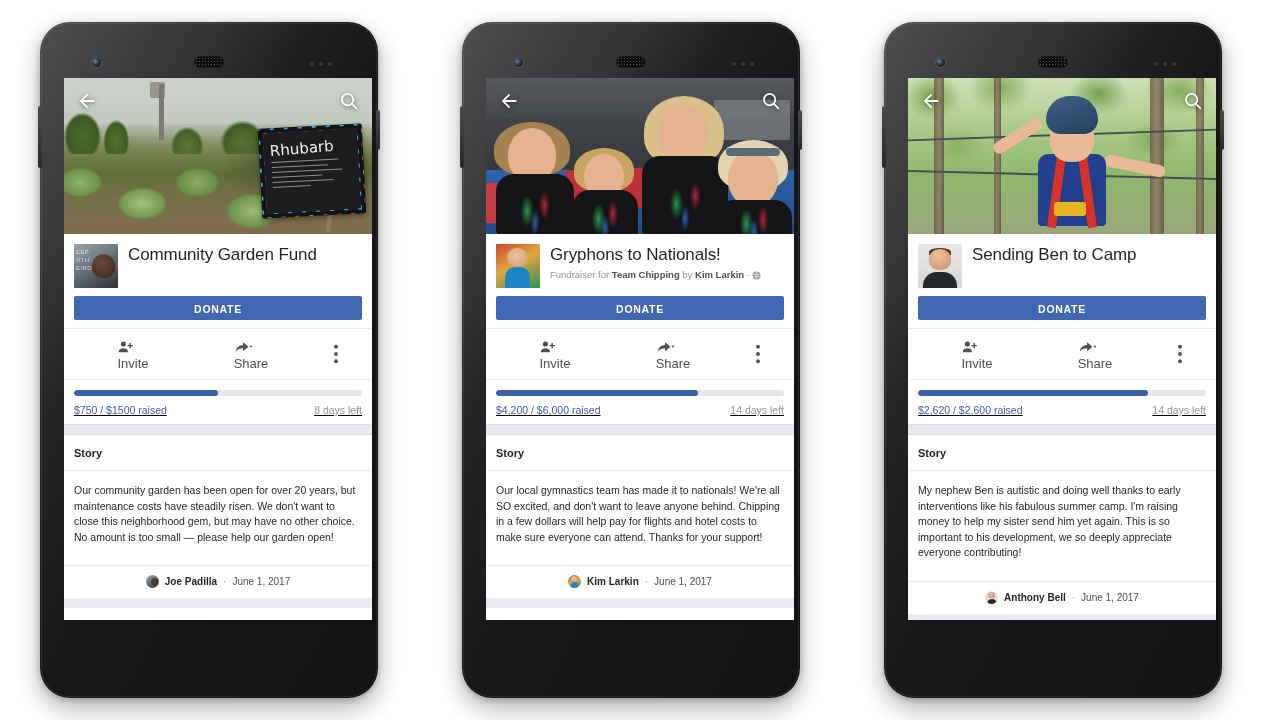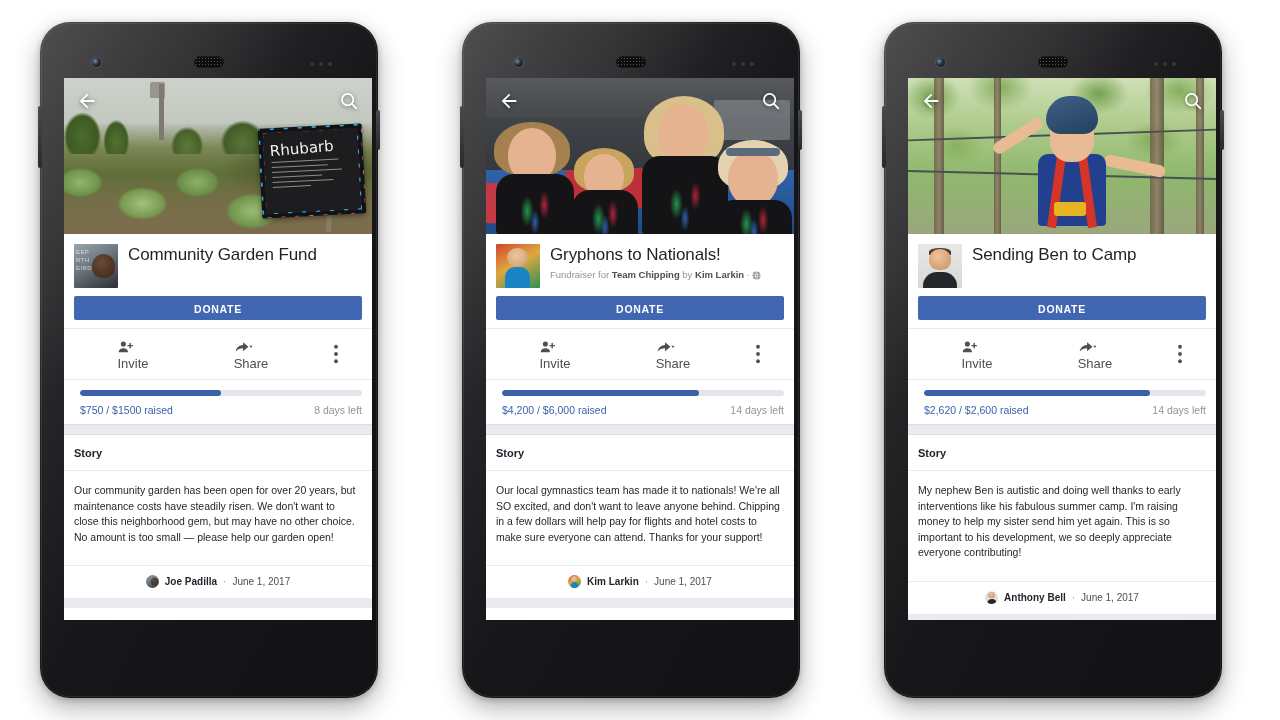--- a/index.html
+++ b/index.html
@@ -231,21 +231,21 @@
     background:#4267b2;color:#fff;font-size:10.5px;font-weight:700;letter-spacing:.7px;
     border:0;border-radius:2px;font-family:inherit;
   }
 
   .actions{display:flex;align-items:center;border-top:1px solid #e9ebee;height:50px;padding:0 2px;}
   .act{flex:1;display:flex;flex-direction:column;align-items:center;justify-content:center;gap:2px;}
   .act.kebab{flex:0 0 68px;}
   .act .lbl{font-size:13px;color:#4b4f56;line-height:11px;padding-left:16px;}
   .act svg{display:block;}
 
-  .progress-sec{border-top:1px solid #e9ebee;padding:10px 10px 8px 16px;}
+  .progress-sec{border-top:1px solid #e9ebee;padding:10px 10px 8px 10px;text-decoration:underline;}
   .track{height:6px;border-radius:3px;background:#e4e6eb;overflow:hidden;}
   .fill{height:100%;border-radius:3px;background:#3b5fa8;}
   .prow{display:flex;justify-content:space-between;align-items:baseline;margin-top:8px;}
   .raised{font-size:10.5px;color:#3b5fa8;}
   .daysleft{font-size:10.5px;color:#90949c;}
 
   .gap{height:9px;background:#e9ebee;border-top:1px solid #dcdee3;border-bottom:1px solid #dcdee3;}
 
   .story-head{padding:12px 10px 11px 10px;font-size:11px;color:#1d2129;font-weight:700;border-bottom:1px solid #e9ebee;}
   .story-body{padding:12px 10px 10px 10px;font-size:10.5px;line-height:15.5px;color:#1d2129;}

